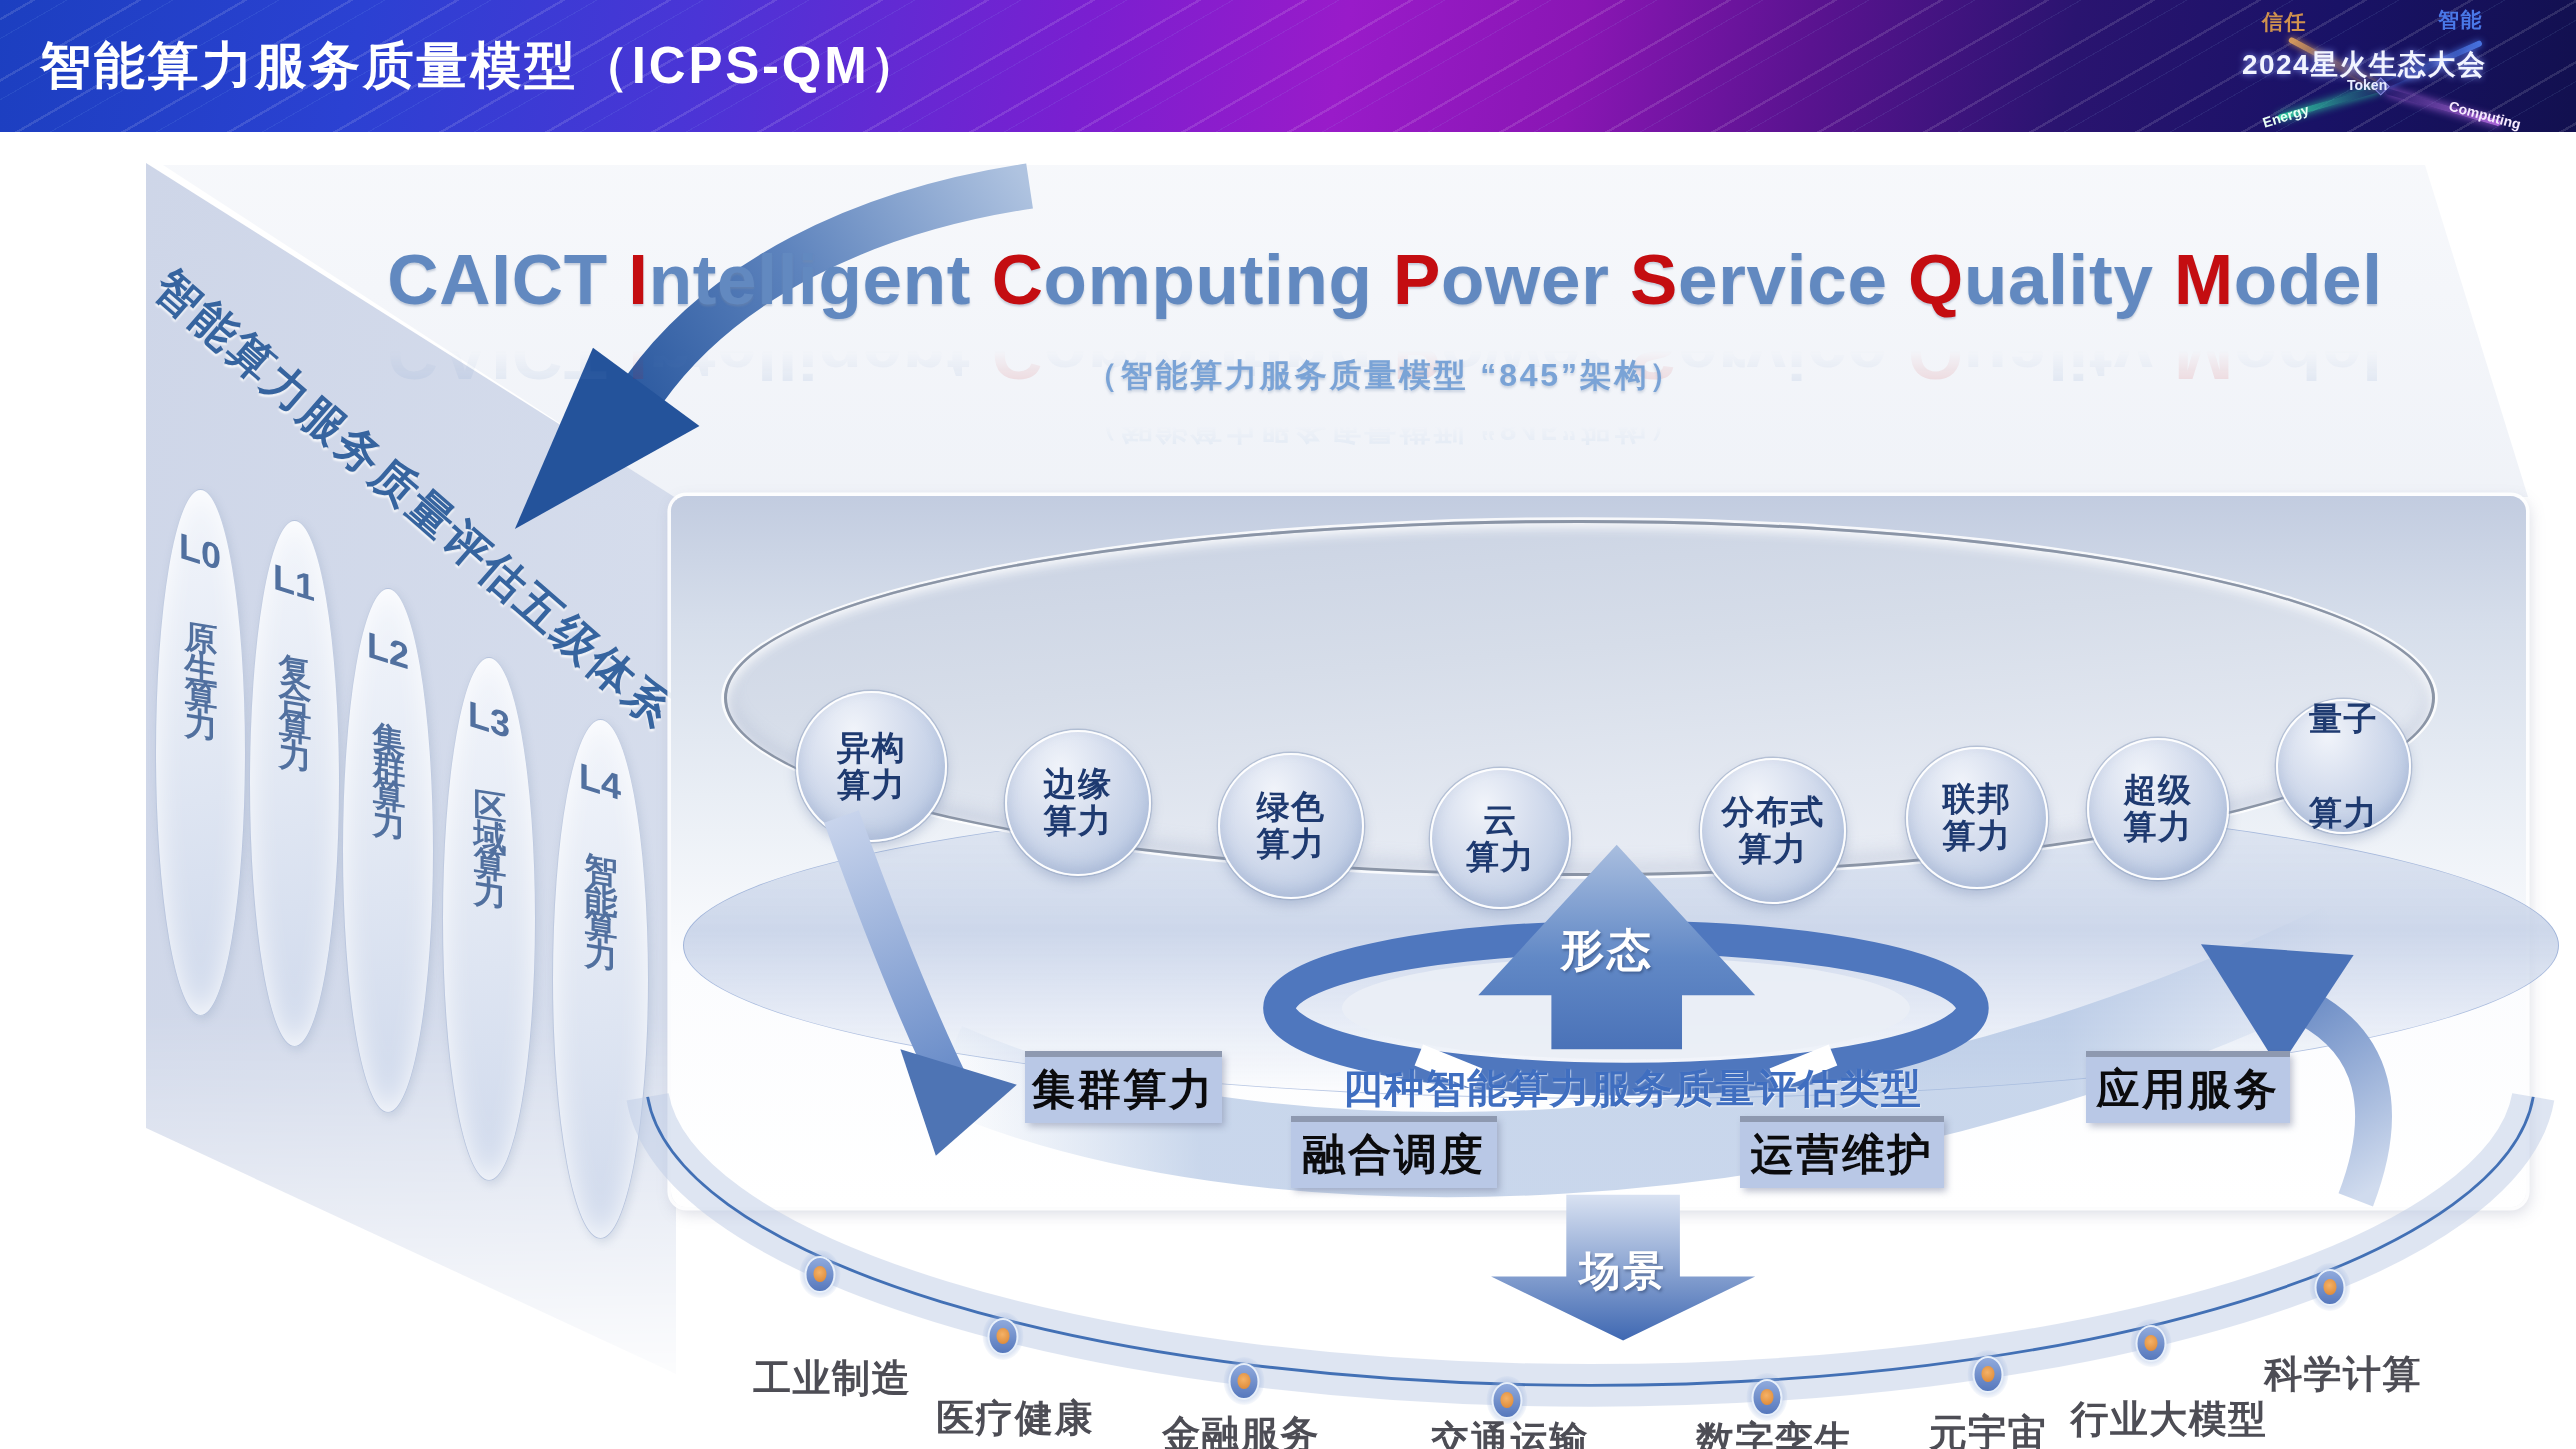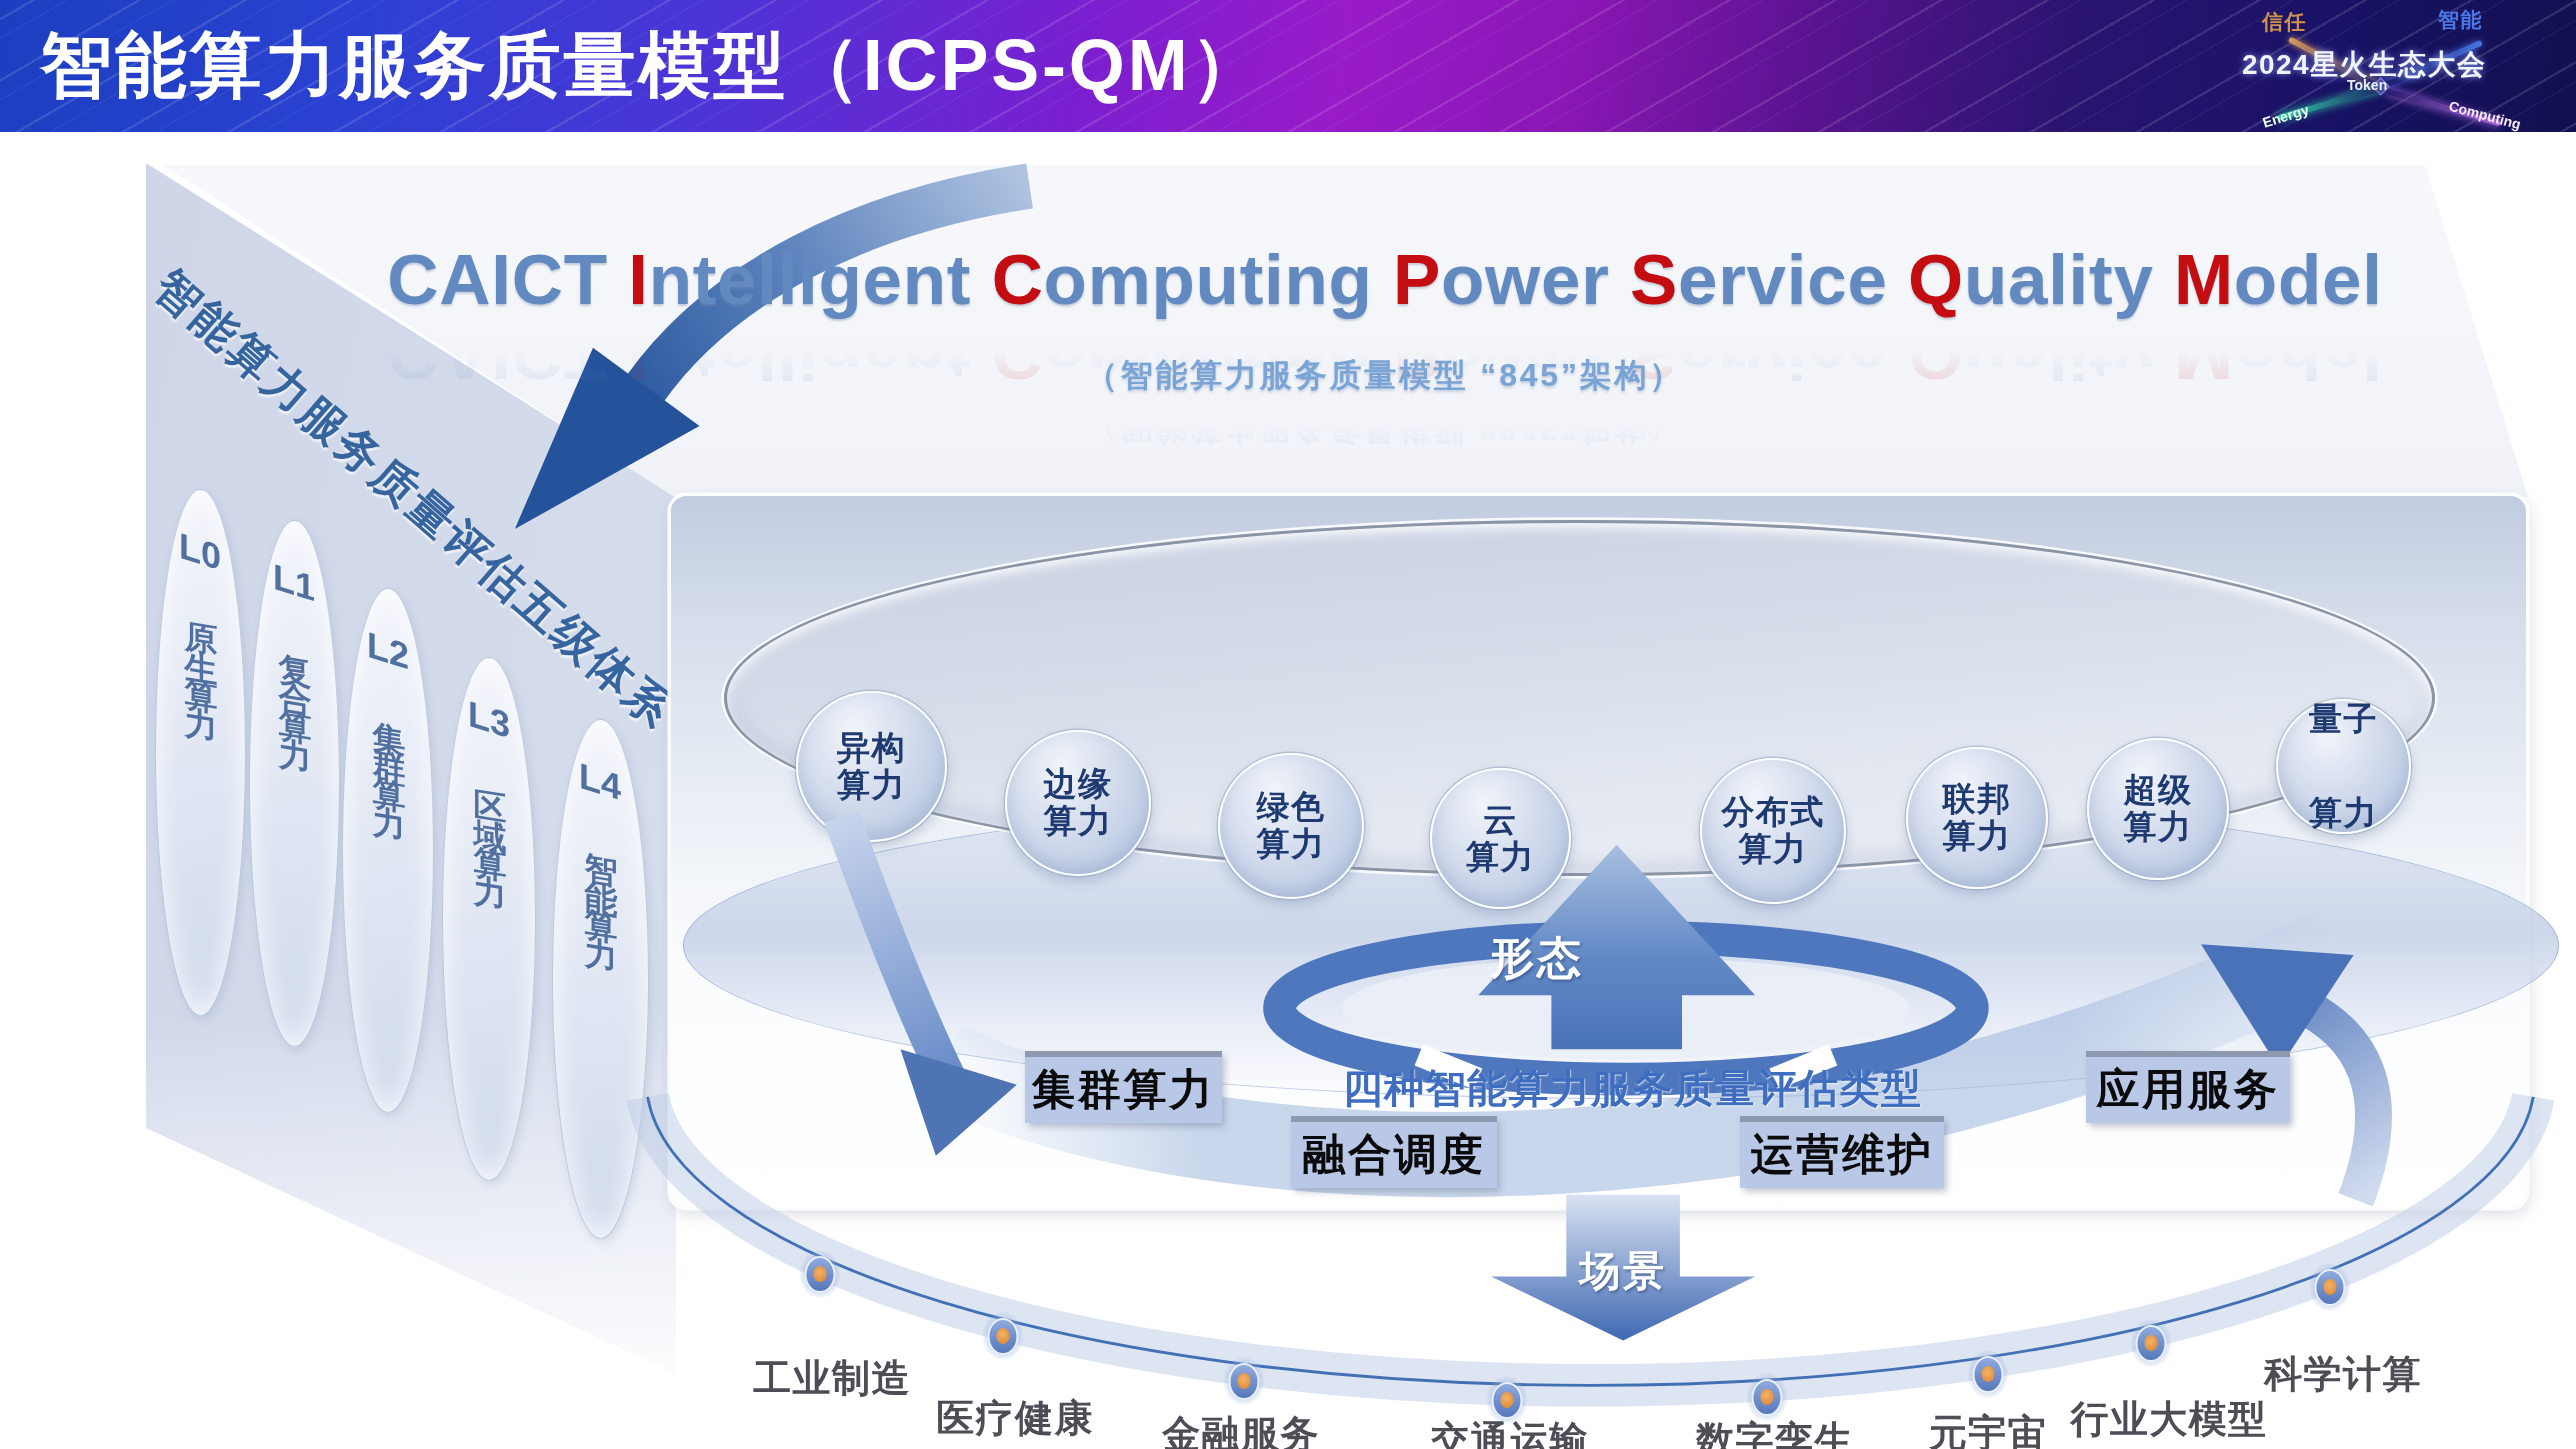--- a/index.html
+++ b/index.html
@@ -7,21 +7,21 @@
          font-family:"Liberation Sans","DejaVu Sans",sans-serif;}
 
   
   .hdr{position:absolute;left:0;top:0;width:2576px;height:132px;
        background:linear-gradient(100deg,#1c3fc0 0%,#2b41d2 14%,#4a35d6 27%,#7a1fd0 42%,
                   #991bc9 52%,#8a16b4 61%,#5a1390 70%,#2a1470 80%,#191266 90%,#12104f 100%);}
   .hdr-streaks{position:absolute;inset:0;opacity:.55;
        background:repeating-linear-gradient(150deg,rgba(255,255,255,0) 0 15.6px,rgba(255,255,255,.22) 15.6px 18px,
                   rgba(255,255,255,0) 18px 33px,rgba(160,220,255,.15) 33px 34px,rgba(255,255,255,0) 34px 53px);}
   .hdr-title{position:absolute;left:40px;top:50%;transform:translateY(-50%);
-       font-size:72px;font-weight:bold;color:#ffffff;letter-spacing:2.8px;white-space:nowrap;}
+       font-size:51px;font-weight:bold;color:#ffffff;letter-spacing:2.8px;white-space:nowrap;}
   .logo{position:absolute;left:2221px;top:2.8px;width:341px;height:128px;}
   .logo>div{position:absolute;}
   .logo-trust{left:41px;top:5.7px;font-size:21px;font-weight:bold;color:#d0924e;letter-spacing:1.4px;}
   .logo-intel{left:217px;top:2.8px;font-size:21px;font-weight:bold;color:#4a78e8;letter-spacing:1.4px;}
   .logo-event{left:21px;top:43px;font-size:28px;font-weight:bold;color:#f2f4ff;letter-spacing:1.4px;
        text-shadow:0 0 7px rgba(140,160,255,.9);}
   .logo-token{left:126px;top:74px;font-size:14px;font-weight:bold;color:#e8ecff;}
   .logo-energy{left:41px;top:105px;font-size:14px;font-weight:bold;color:#eafff6;transform:rotate(-17deg);}
   .logo-computing{left:227px;top:104px;font-size:14px;font-weight:bold;color:#f6eaff;transform:rotate(15deg);}
   .beam{position:absolute;height:6.4px;border-radius:3.6px;transform-origin:left center;}
@@ -256,21 +256,21 @@
     <path d="M 1450 262 C 1210 298, 1015 398, 908 548" fill="none" stroke="url(#gTop)" stroke-width="64"></path>
     <polygon points="725,745 985,600 835,490" fill="#24539b"></polygon>
 
     <path d="M 1185 1150 C 1250 1330, 1300 1450, 1345 1540" fill="none" stroke="url(#gLeft)" stroke-width="52"></path>
     <polygon points="1318,1628 1268,1478 1432,1528" fill="#4e74b4"></polygon>
 
     <path d="M 3318 1690 C 3368 1560, 3342 1470, 3250 1420" fill="none" stroke="url(#gRight)" stroke-width="52"></path>
     <polygon points="3100,1330 3315,1345 3210,1505" fill="#4a72b8"></polygon>
   </svg>
 
-  <div class="arrow-label" style="left:1537px;top:950px;margin-top:8px;">形态</div>
+  <div class="arrow-label" style="left:1607px;top:950px;">形态</div>
   <div class="arrow-label" style="left:1623px;top:1271px;font-size:41px;">场景</div>
   <div class="types-title">四种智能算力服务质量评估类型</div>
   <div id="type-boxes">
       <div class="type-box" style="left: 1025px; top: 1051px; width: 197px; height: 72px;">集群算力</div>
       <div class="type-box" style="left: 1291px; top: 1116px; width: 206px; height: 72px;">融合调度</div>
       <div class="type-box" style="left: 1740px; top: 1116px; width: 204px; height: 72px;">运营维护</div>
       <div class="type-box" style="left: 2086px; top: 1051px; width: 204px; height: 72px;">应用服务</div>
     </div>
   <div id="scene-nodes">
       <div class="bead" style="left: 820px; top: 1274px;">

